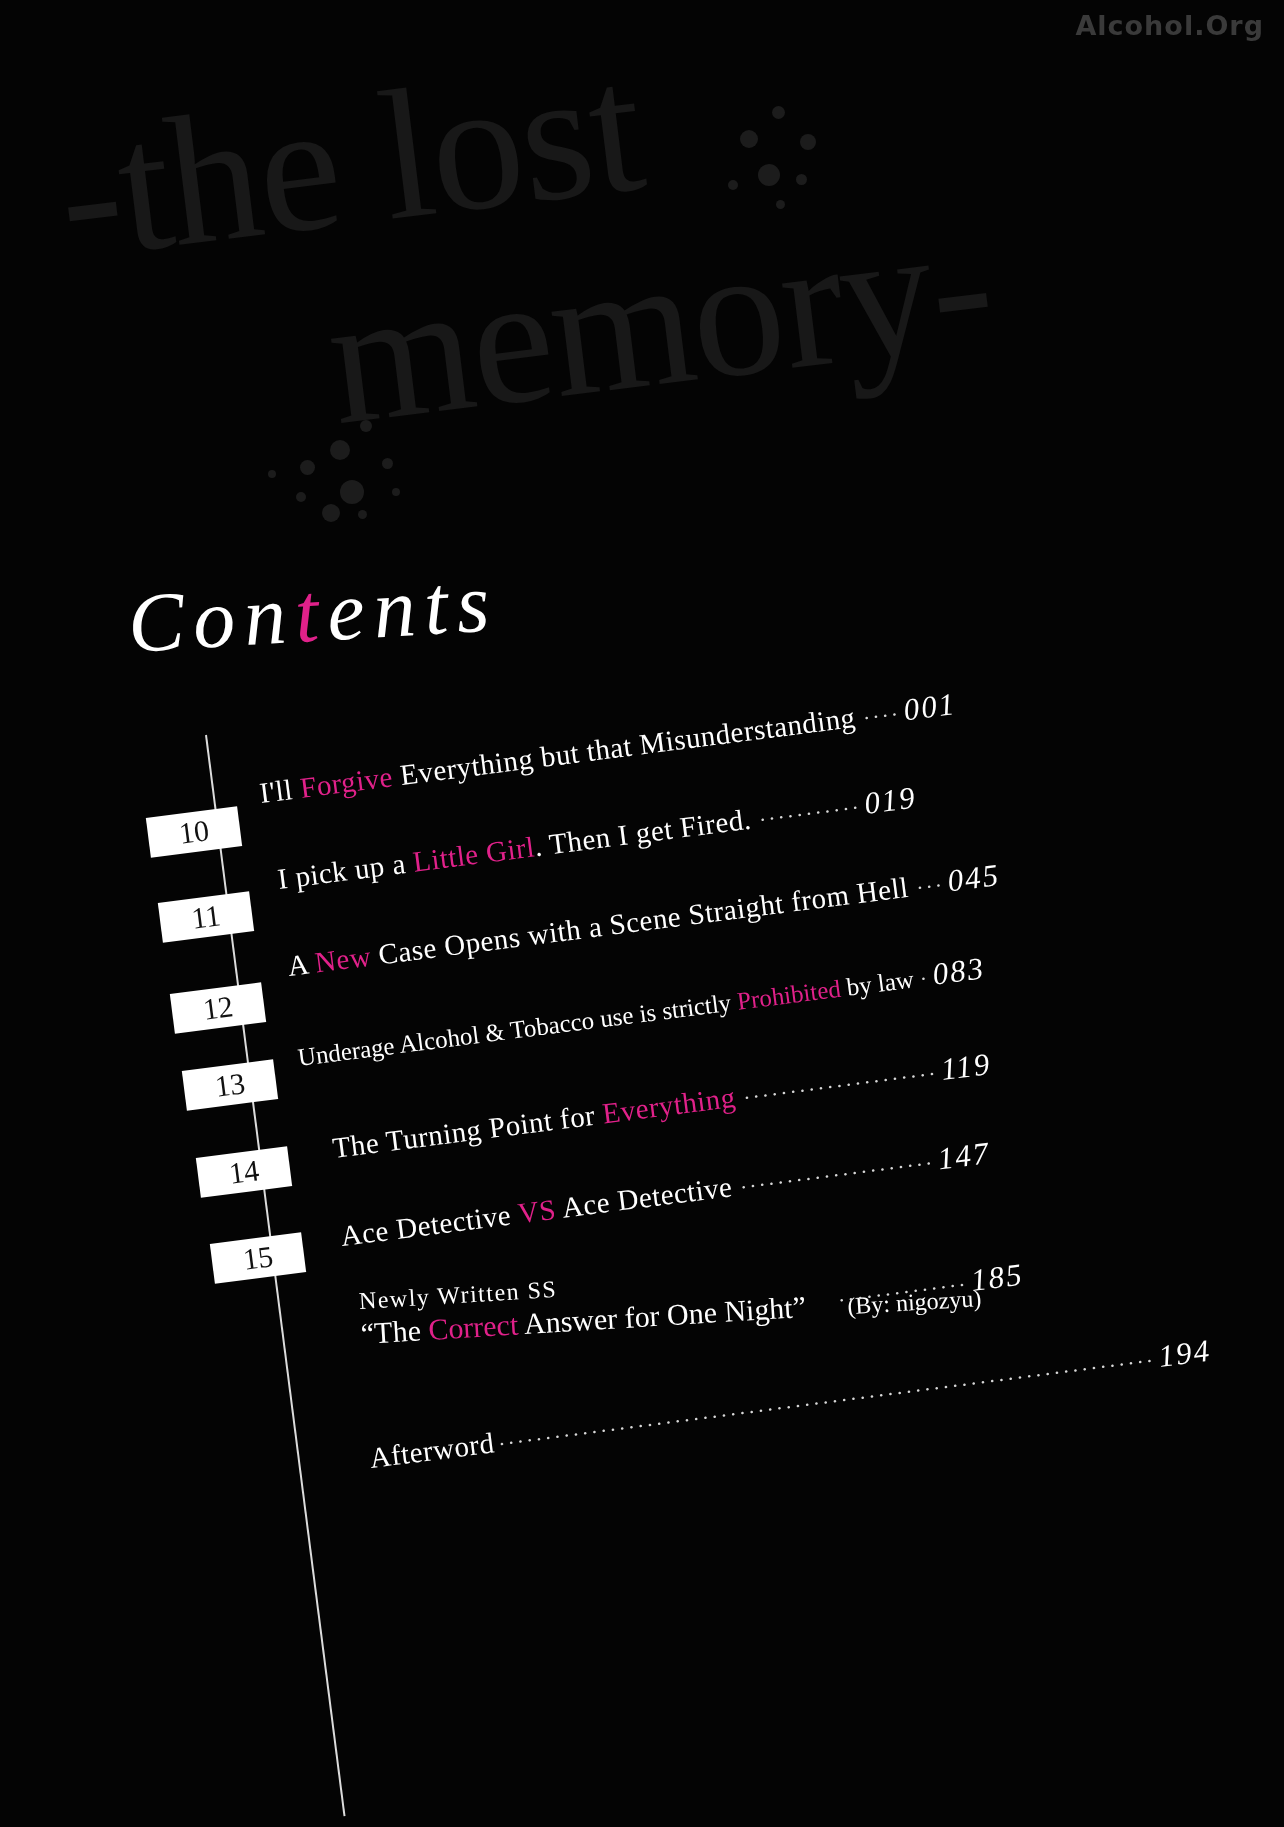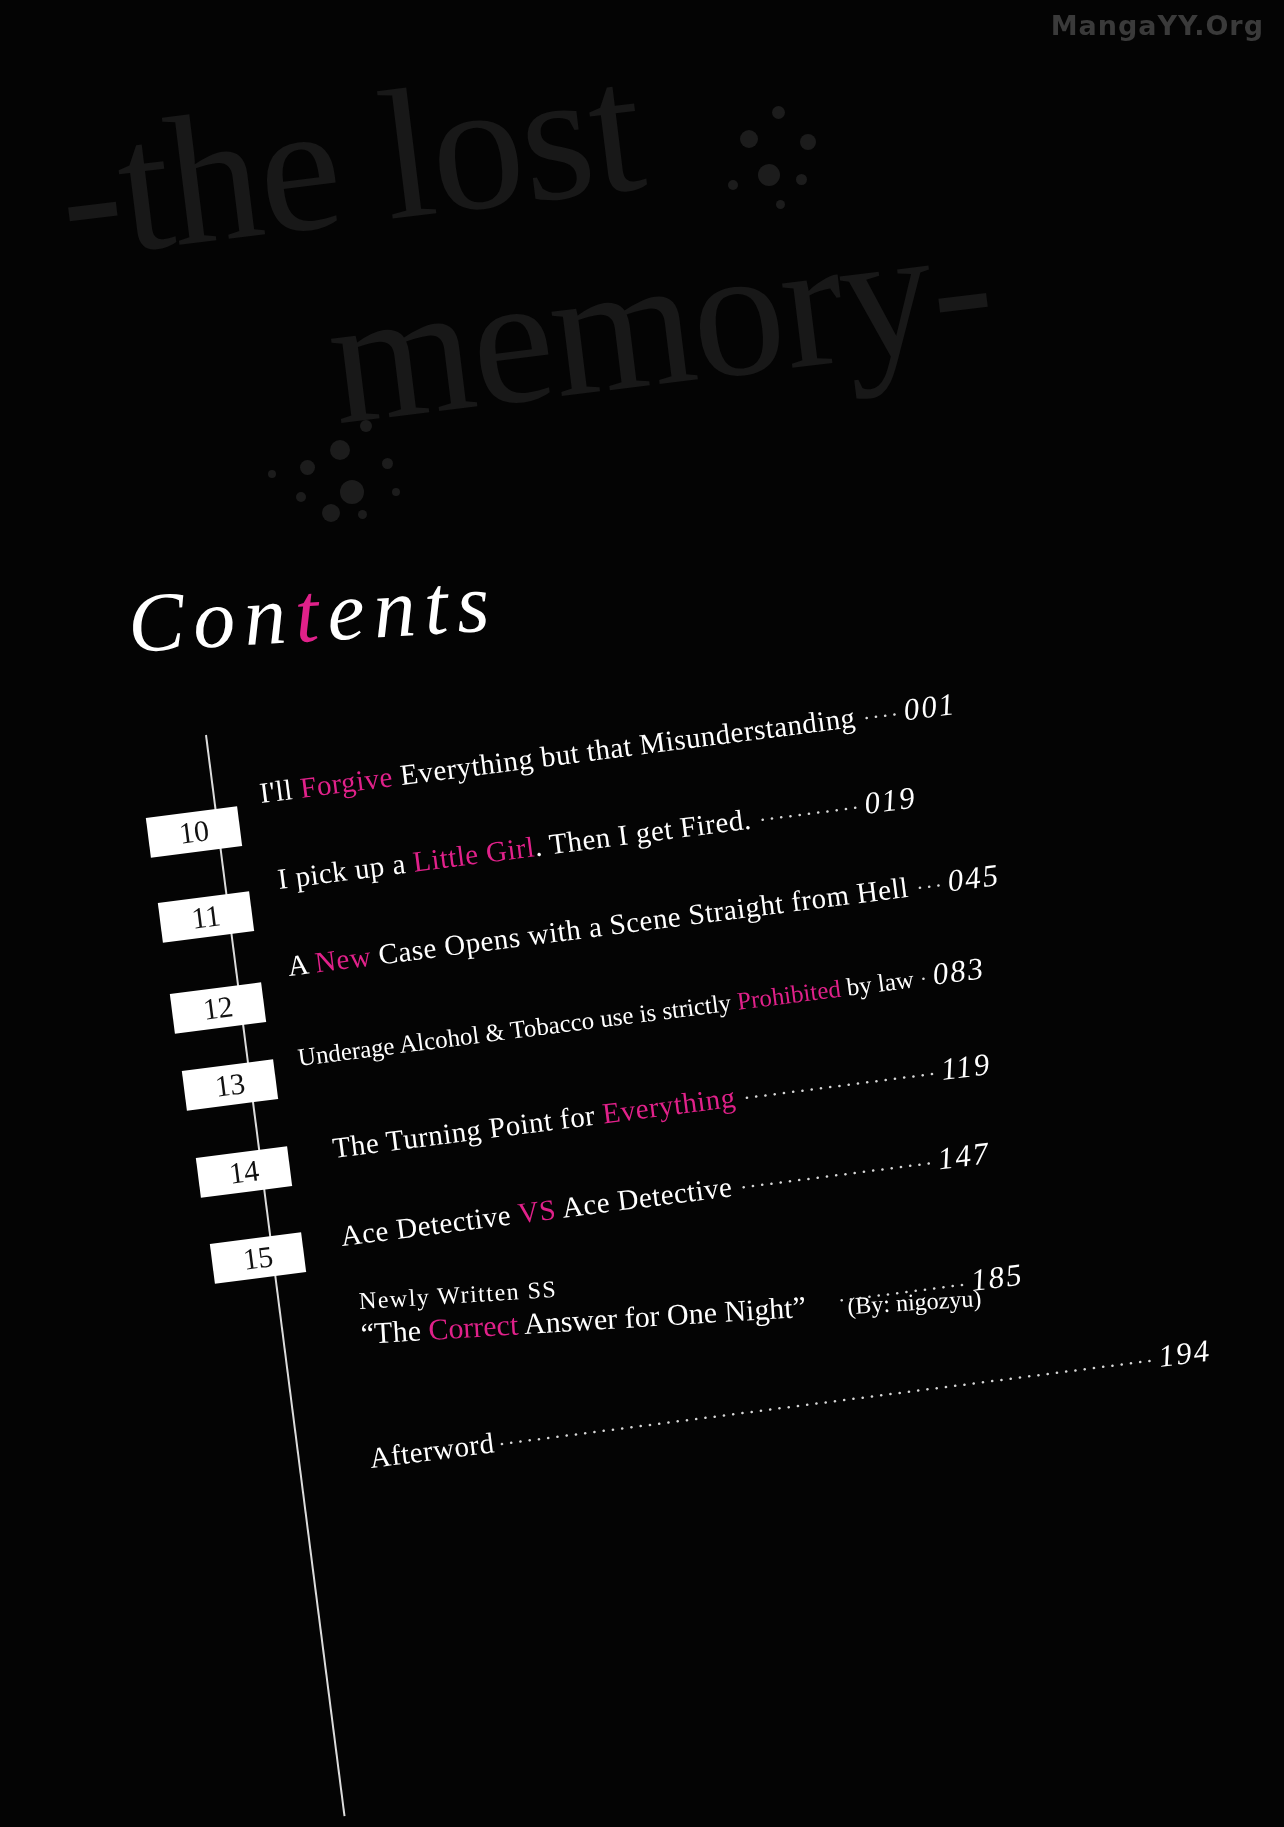--- a/index.html
+++ b/index.html
@@ -158,21 +158,21 @@
     font-size: 24px;
     color: #ffffff;
     margin-left: 34px;
   }
 </style>
 </head>
 <body>
 
 <div class="page">
 
-  <div class="watermark">MangaYY.Org</div>
+  <div class="watermark">Alcohol.Org</div>
 
   <div class="ghost-title">
     <div class="ghost-line ghost-line-1">-the lost</div>
     <div class="ghost-line ghost-line-2">memory-</div>
     <div class="dots">
       <div class="dot" style="left:740px;top:90px;width:18px;height:18px;"></div>
       <div class="dot" style="left:772px;top:66px;width:13px;height:13px;"></div>
       <div class="dot" style="left:800px;top:94px;width:16px;height:16px;"></div>
       <div class="dot" style="left:758px;top:124px;width:22px;height:22px;"></div>
       <div class="dot" style="left:796px;top:134px;width:11px;height:11px;"></div>

